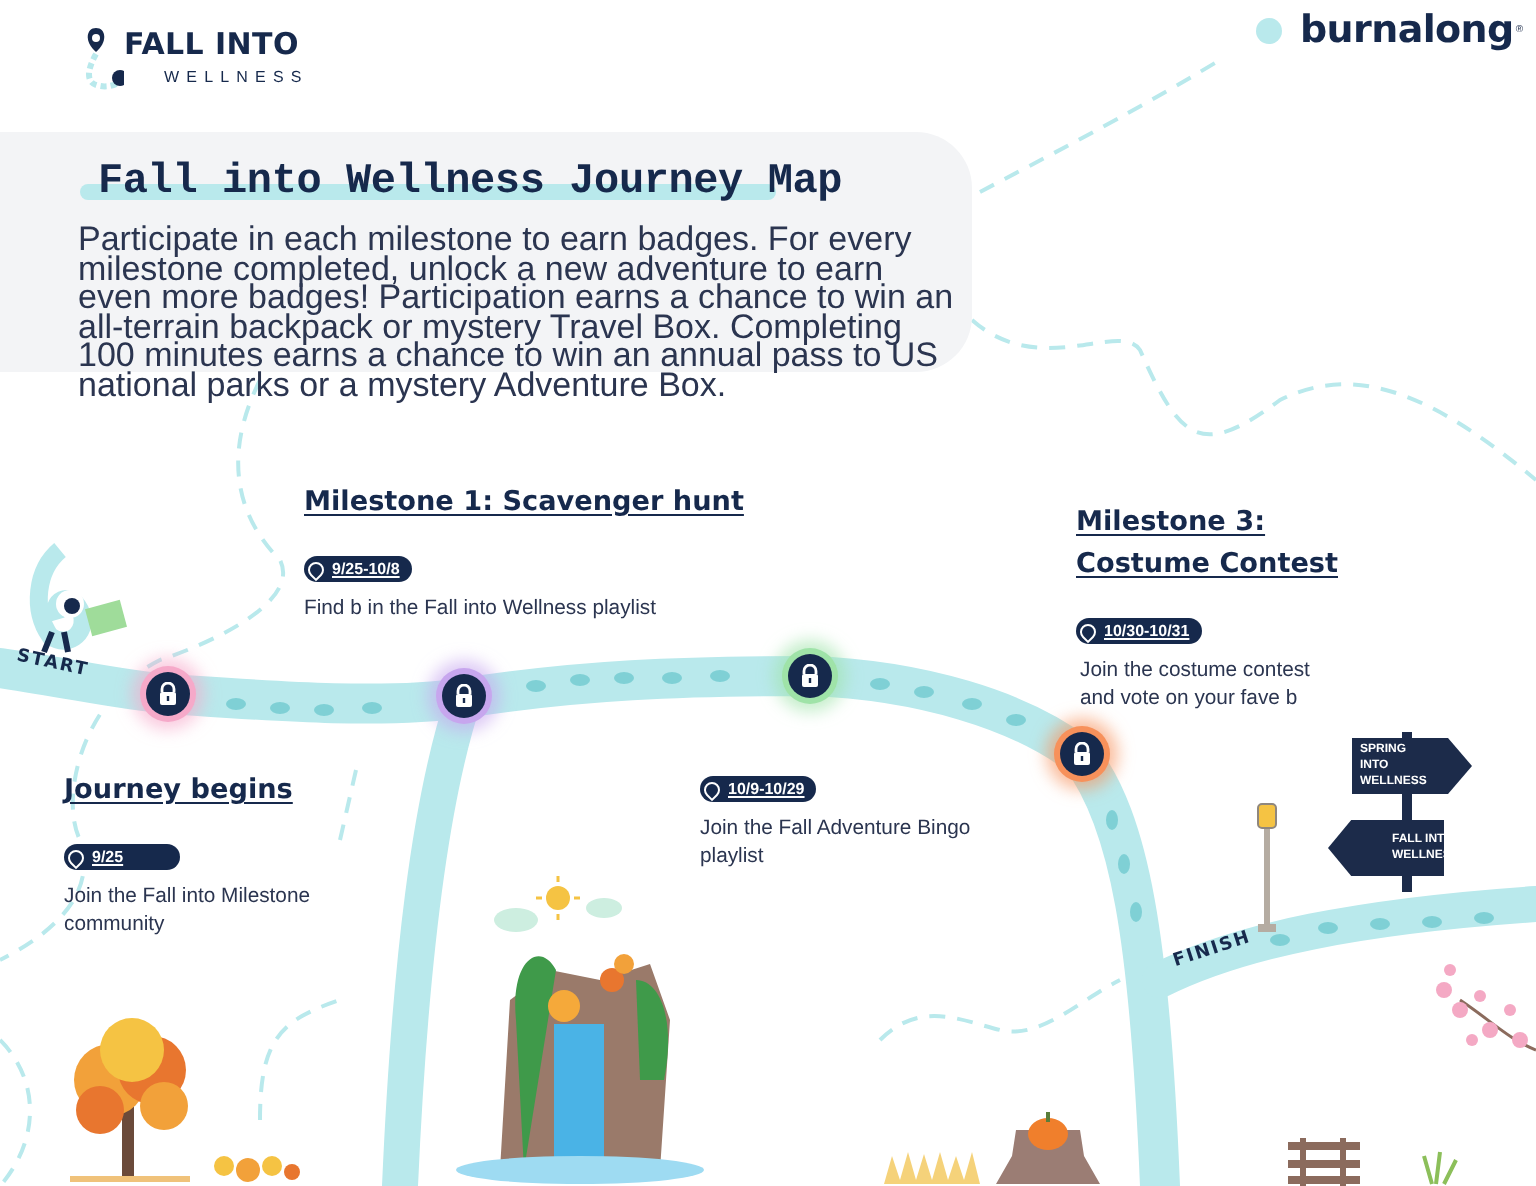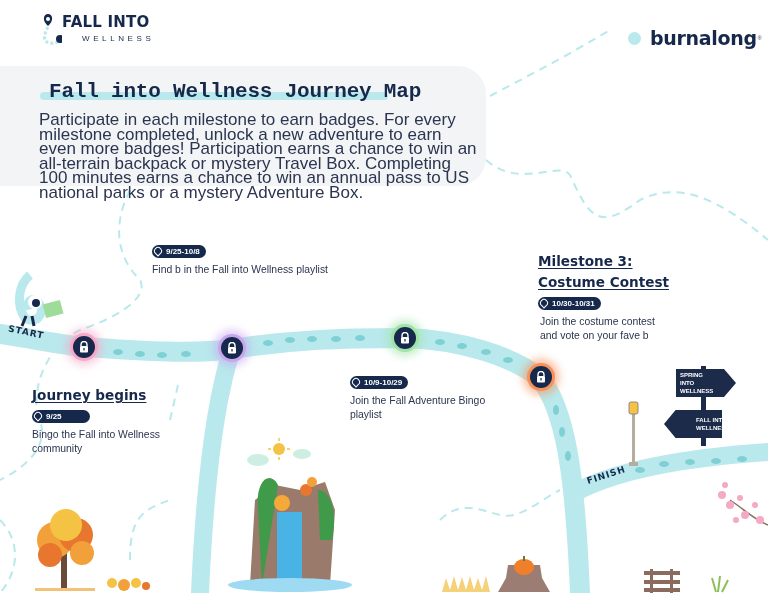--- a/index.html
+++ b/index.html
@@ -2,31 +2,31 @@
 <html><head>
 <meta charset="utf-8">
 <style>
   html, body { margin: 0; padding: 0; }
   body { width: 768px; height: 593px; position: relative; overflow: hidden; background: #ffffff; font-family: "Liberation Sans", sans-serif; color: #1c2b4a; }
   .abs { position: absolute; }
   #bg-svg { position: absolute; left: 0; top: 0; width: 768px; height: 593px; }
   .logo { left: 40px; top: 12px; display: flex; align-items: flex-start; }
   .logo-title { font-family: "DejaVu Sans", sans-serif; font-weight: bold; font-size: 15px; color: #16294c; letter-spacing: 0.2px; line-height: 20px; }
   .logo-sub { font-size: 8px; letter-spacing: 3.6px; color: #16294c; margin-left: 20px; margin-top: 2px; }
-  .brand { left: 628px; top: 27px; display: flex; align-items: center; }
+  .brand { left: 628px; top: 4px; display: flex; align-items: center; }
   .brand-dot { width: 13px; height: 13px; border-radius: 50%; background: #b9e9ec; margin-right: 9px; }
   .brand-text { font-family: "DejaVu Sans", sans-serif; font-weight: bold; font-size: 19px; color: #16294c; letter-spacing: -0.3px; }
   .brand-tm { font-size: 5px; vertical-align: top; margin-left: 1px; }
   .intro { left: 0; top: 66px; width: 486px; height: 120px; background: #f3f4f6; border-radius: 0 28px 28px 0; }
   .intro-title-wrap { left: 40px; top: 80px; }
   .intro-highlight { position: absolute; left: 0; top: 12px; width: 348px; height: 8px; background: #b9e9ec; border-radius: 4px; }
   .intro-title { position: relative; font-family: Liberation Mono, monospace; font-weight: bold; font-size: 21px; color: #16294c; padding-left: 9px; letter-spacing: -0.2px; }
   .intro-body { left: 39px; top: 113px; width: 440px; font-size: 17px; line-height: 14.6px; color: #2b3550; }
   .ms-title { font-family: "DejaVu Sans", sans-serif; font-weight: bold; font-size: 13.6px; color: #16294c; text-decoration: underline; text-underline-offset: 2px; line-height: 21px; }
-  .date-pill { display: inline-flex; align-items: center; background: #16294c; color: #fff; border-radius: 9px; font-size: 8px; font-weight: bold; height: 13px; padding: 0 6px 0 2px; margin-top: 3px; }
+  .date-pill { display: inline-flex; align-items: center; background: #16294c; color: #fff; border-radius: 9px; font-size: 8px; font-weight: bold; height: 13px; padding: 0 6px 0 2px; margin-top: 16px; text-decoration: underline; }
   .pin { width: 8px; height: 8px; border: 1.5px solid #fff; border-radius: 50% 50% 50% 0; transform: rotate(-45deg); margin-right: 4px; position: relative; box-sizing: border-box; }
   .ms-desc { font-size: 10.4px; color: #2b3550; line-height: 14px; margin-top: 4px; }
   .ms-link { color: #2b3550; text-underline-offset: 2px; cursor: pointer; }
   .lock-node { position: absolute; width: 28px; height: 28px; border-radius: 50%; display: flex; align-items: center; justify-content: center; cursor: pointer; }
   .lock-inner { width: 22px; height: 22px; border-radius: 50%; background: #16294c; display: flex; align-items: center; justify-content: center; }
   .start-label, .finish-label { font-family: "DejaVu Sans", sans-serif; font-weight: bold; font-size: 9px; color: #16294c; letter-spacing: 1px; }
   .sign { position: absolute; background: #1c2b4a; color: #fff; font-size: 6px; font-weight: bold; line-height: 8px; display: flex; align-items: center; }
 </style>
 </head>
 <body>
@@ -237,24 +237,25 @@
       </svg>
   </div>
 </div>
 
 <div class="abs" style="left:32px; top:385px; width:150px;">
   <div class="ms-title">Journey begins</div>
   <div class="date-pill" style="padding-right:28px;">
       <span class="pin"></span>
       <span>9/25</span>
     </div>
-  <div class="ms-desc"><a class="ms-link">Bingo the Fall into Wellness community</a></div>
+  <div class="ms-desc"><a class="ms-link">Join the Fall into Milestone community</a></div>
 </div>
 
 <div class="abs" style="left:152px; top:241px; width:240px;">
+  <div class="ms-title">Milestone 1: Scavenger hunt</div>
   <div class="date-pill">
       <span class="pin"></span>
       <span>9/25-10/8</span>
     </div>
   <div class="ms-desc"><span>Find b in the </span><a class="ms-link">Fall into Wellness playlist</a></div>
 </div>
 
 <div class="abs" style="left:350px; top:372px; width:140px;">
   <div class="date-pill">
       <span class="pin"></span>

